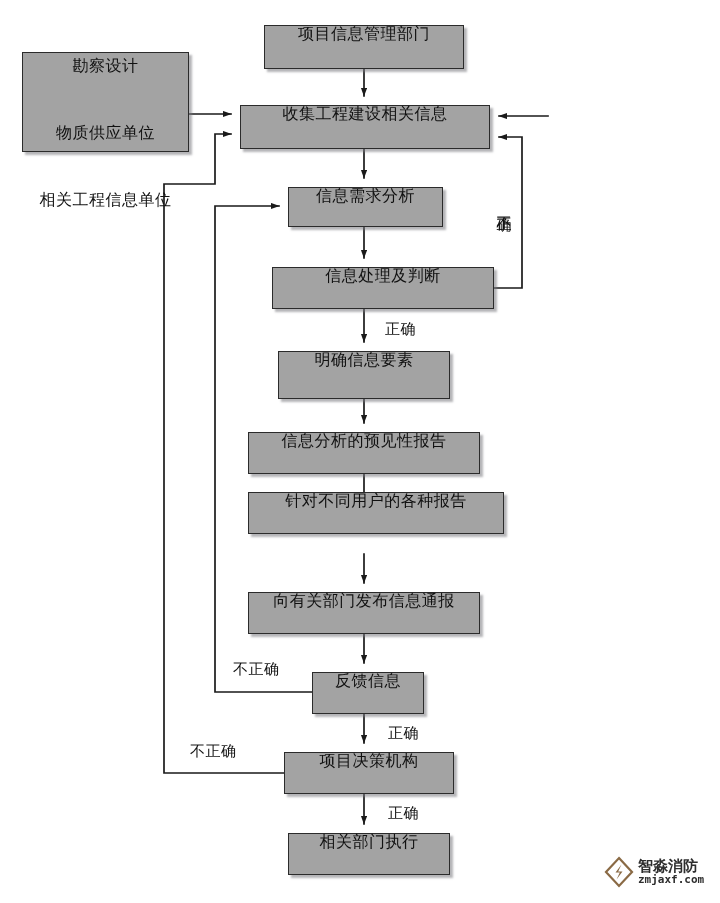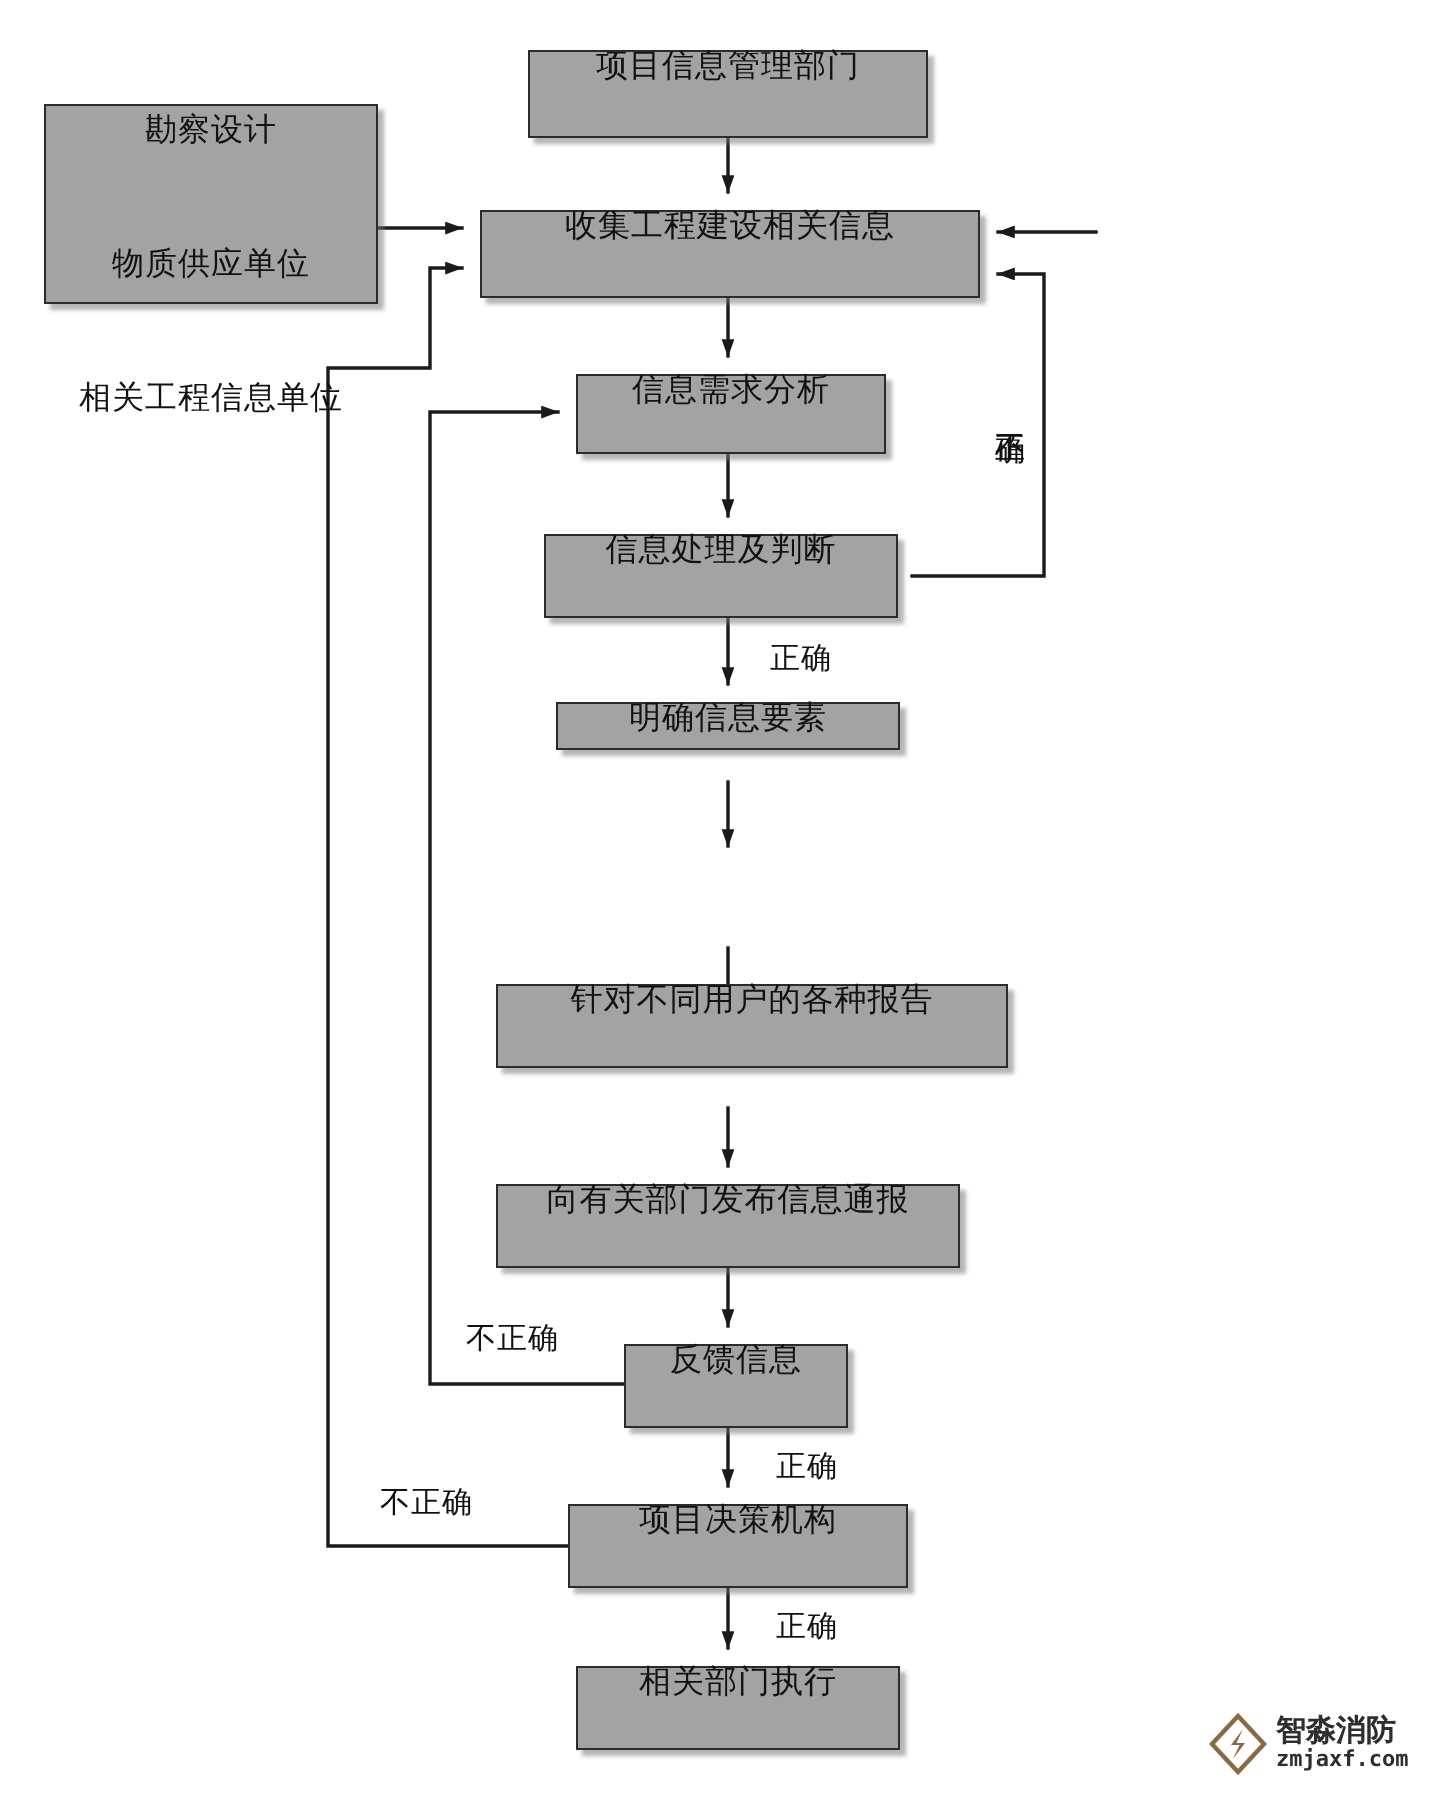--- a/index.html
+++ b/index.html
@@ -159,28 +159,31 @@
 
 
   <div class="node" style="left:240px; top:105px; width:250px; height:44px;">
     <span class="line">收集工程建设相关信息</span>
   </div>
 
   <div class="node" style="left:288px; top:187px; width:155px; height:40px;">
     <span class="line">信息需求分析</span>
   </div>
 
-  <div class="node" style="left:272px; top:267px; width:177px; height:42px;font-family:Liberation Serif, serif;">
+  <div class="node" style="left:272px; top:267px; width:222px; height:42px;font-family:Liberation Serif, serif;">
     <span class="line">信息处理及判断</span>
   </div>
 
-  <div class="node" style="left:278px; top:351px; width:172px; height:24px;">
+  <div class="node" style="left:278px; top:351px; width:172px; height:48px;">
     <span class="line">明确信息要素</span>
   </div>
 
+  <div class="node" style="left:248px; top:432px; width:232px; height:42px;">
+    <span class="line">信息分析的预见性报告</span>
+  </div>
 
   <div class="node" style="left:248px; top:492px; width:256px; height:42px;">
     <span class="line">针对不同用户的各种报告</span>
   </div>
 
   <div class="node" style="left:248px; top:592px; width:232px; height:42px;">
     <span class="line">向有关部门发布信息通报</span>
   </div>
 
   <div class="node" style="left:312px; top:672px; width:112px; height:42px;">

